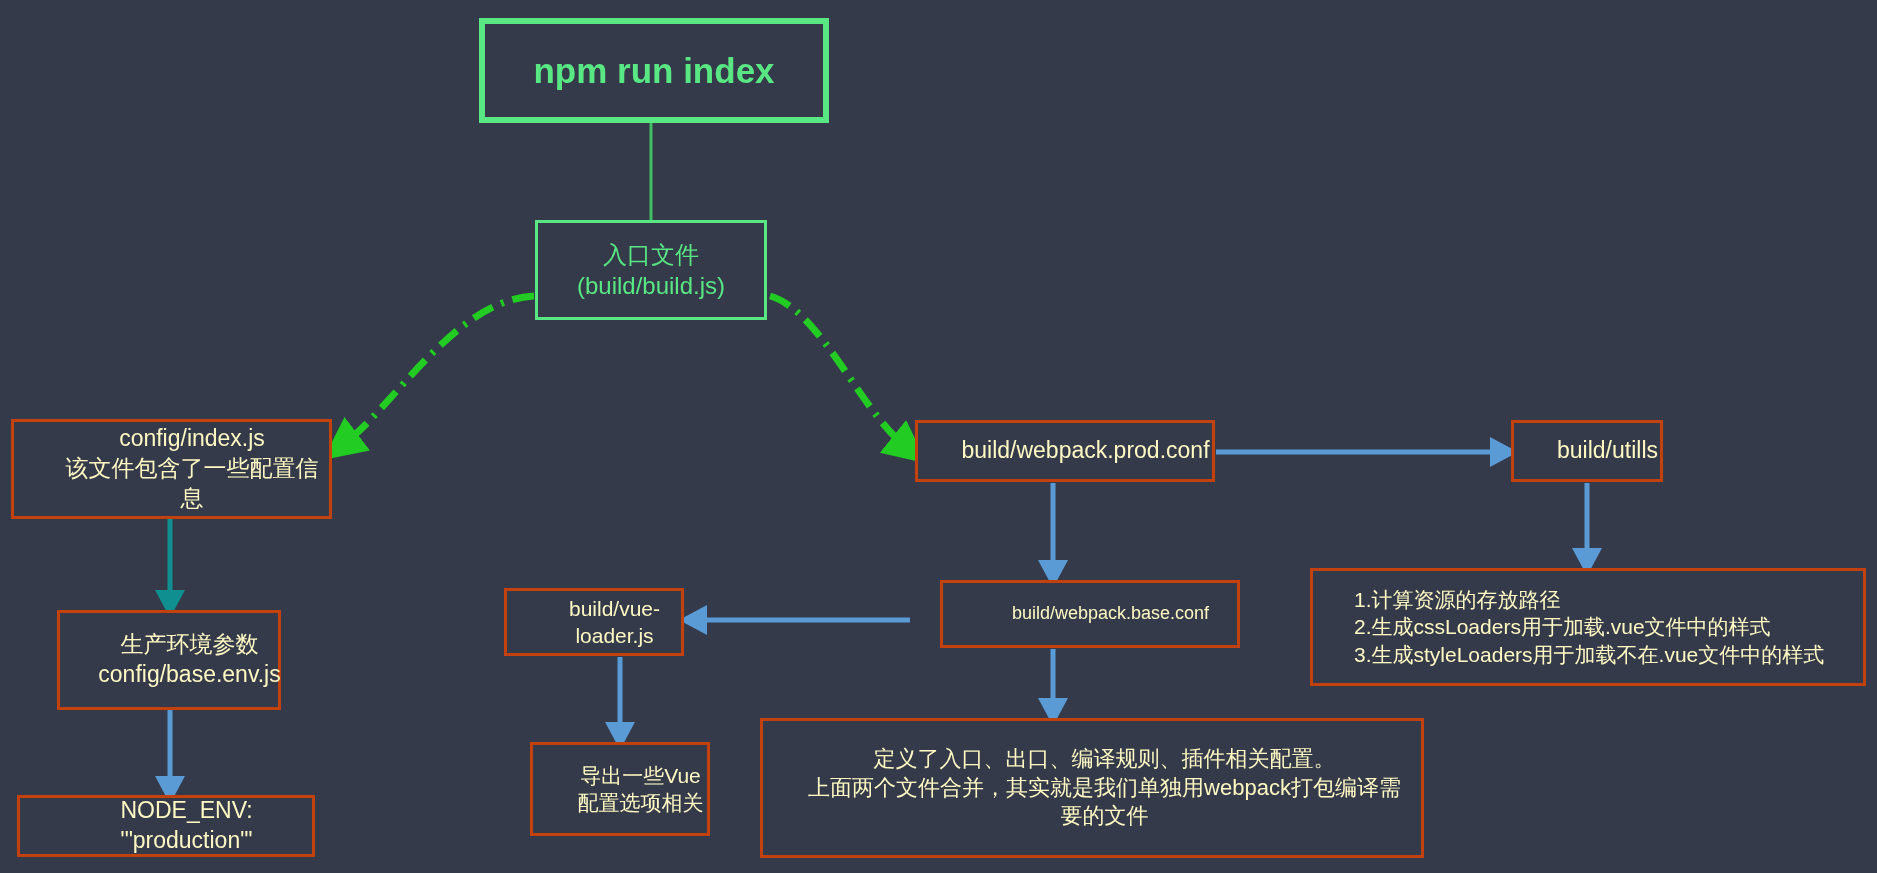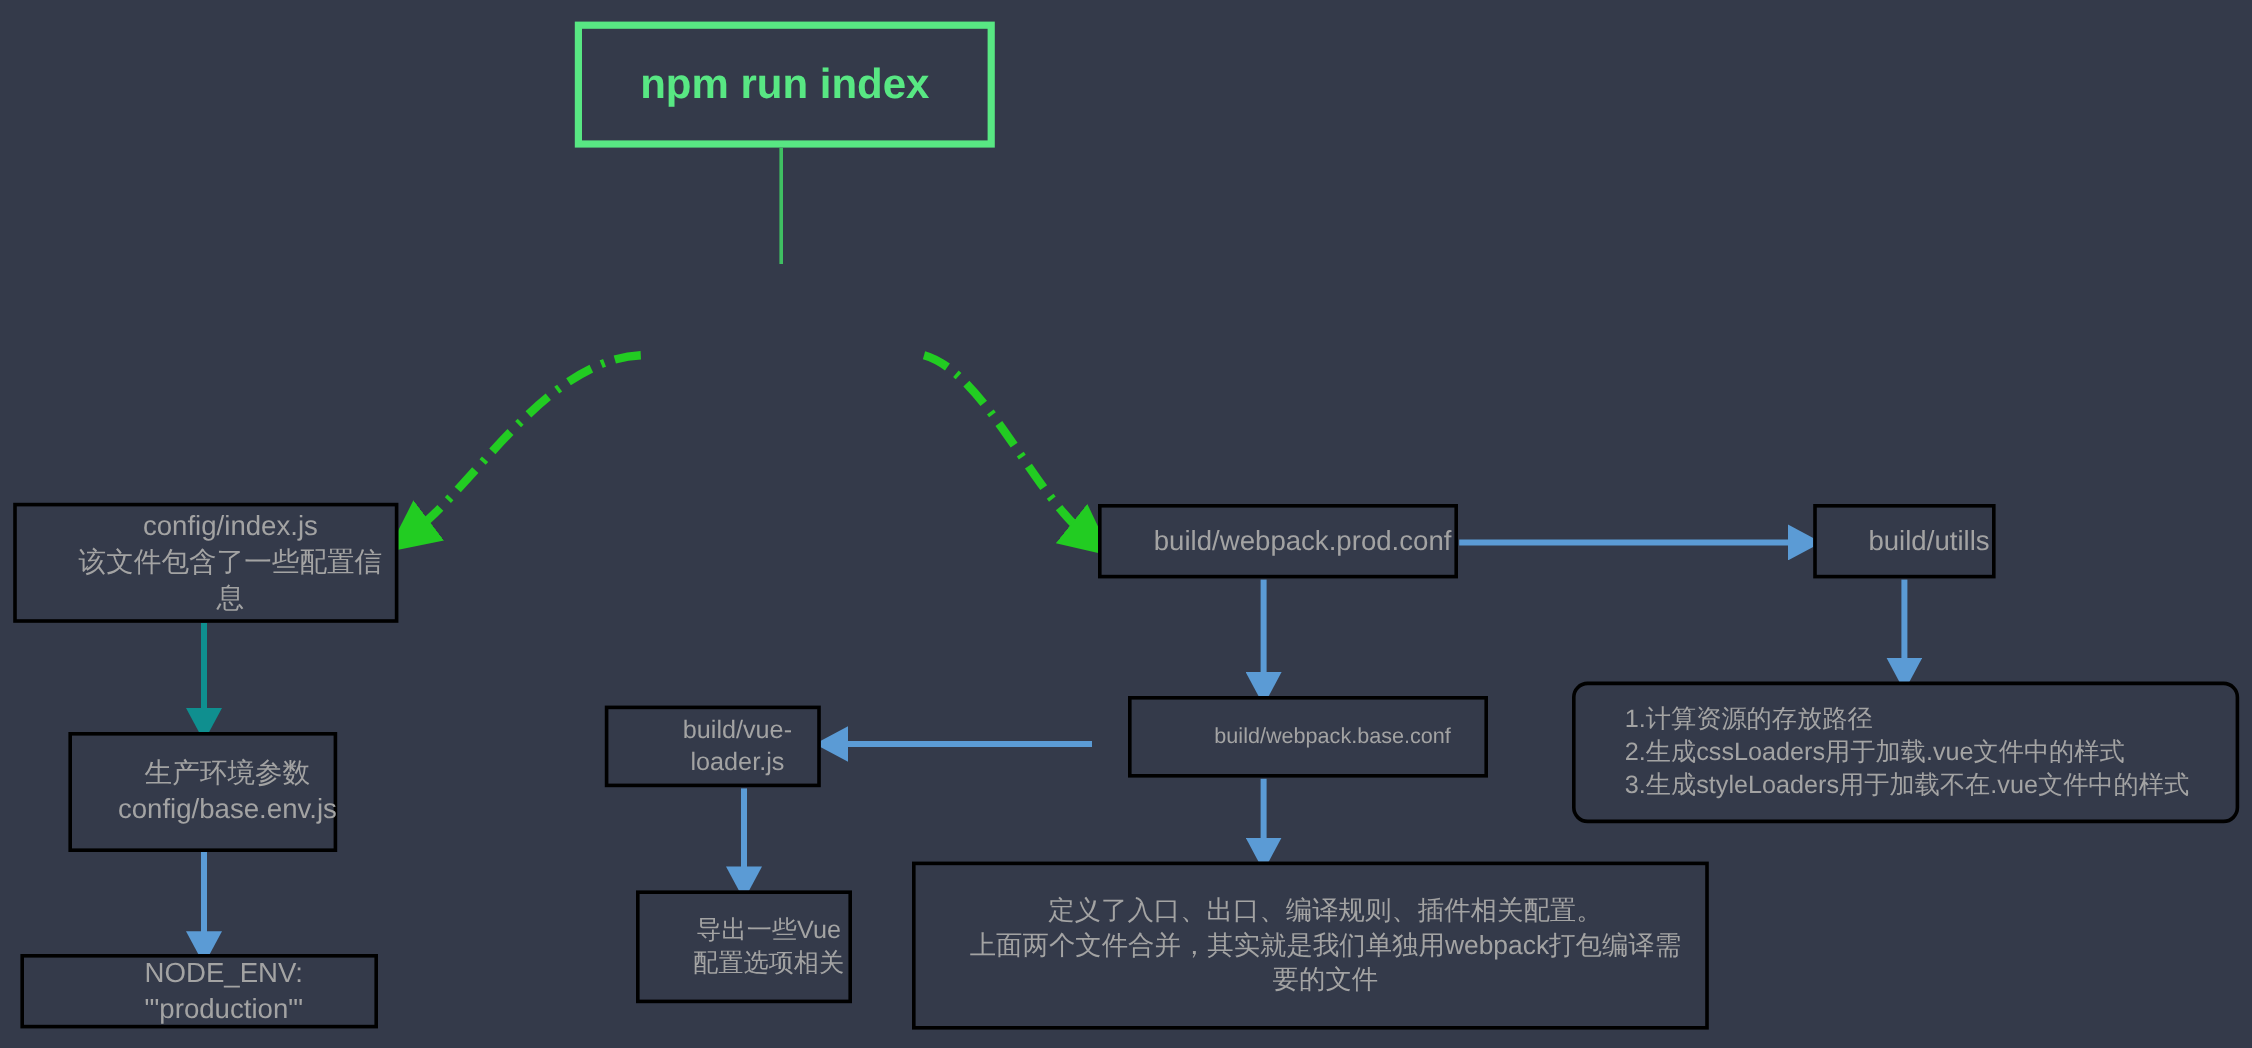--- a/index.html
+++ b/index.html
@@ -44,28 +44,27 @@
     border: 3px solid #58e783;
     color: #58e783;
   }
   .node.green-thick {
     border: 6px solid #58e783;
     color: #58e783;
     font-weight: bold;
   }
   
   .node.blue {
-    border: 3px solid #000000;
-    color: #a3a3a3;
+    border: 3px solid #c2410c;
+    color: #fef9c3;
     padding-left: 41px;
   }
   .node.blue-left {
     justify-content: flex-start;
     text-align: left;
-    border-radius: 13px;
   }
   .n-title   { left: 479px; top: 18px;  width: 350px; height: 105px; font-size: 35px; }
   .n-entry   { left: 535px; top: 220px; width: 232px; height: 100px; font-size: 24px; }
   .n-config  { left: 11px;  top: 419px; width: 321px; height: 100px; font-size: 23px; }
   .n-prodenv { left: 57px;  top: 610px; width: 224px; height: 100px; font-size: 23px; }
   .n-nodeenv { left: 17px;  top: 795px; width: 298px; height: 62px;  font-size: 23px; }
   .n-prod    { left: 915px; top: 420px; width: 300px; height: 62px;  font-size: 23px; }
   .n-utills  { left: 1511px;top: 420px; width: 152px; height: 62px;  font-size: 23px; }
   .n-utilstxt{ left: 1310px;top: 568px; width: 556px; height: 118px; font-size: 21px;
                padding: 6px 14px; }
@@ -111,20 +110,22 @@
 
     <path d="M910,620 L697,620" stroke="#5b9bd5" stroke-width="5" fill="none" marker-end="url(#arrow-blue)"></path>
 
     <path d="M1053,649 L1053,708" stroke="#5b9bd5" stroke-width="5" fill="none" marker-end="url(#arrow-blue)"></path>
 
     <path d="M620,657 L620,732" stroke="#5b9bd5" stroke-width="5" fill="none" marker-end="url(#arrow-blue)"></path>
   </svg>
 
   <div class="node green-thick n-title">npm run index</div>
 
+  <div class="node green n-entry">入口文件
+(build/build.js)</div>
 
   <div class="node blue n-config">config/index.js
 该文件包含了一些配置信息</div>
 
   <div class="node blue n-prodenv">生产环境参数
 config/base.env.js</div>
 
   <div class="node blue n-nodeenv">NODE_ENV: '"production"'</div>
 
   <div class="node blue n-utills">build/utills</div>

